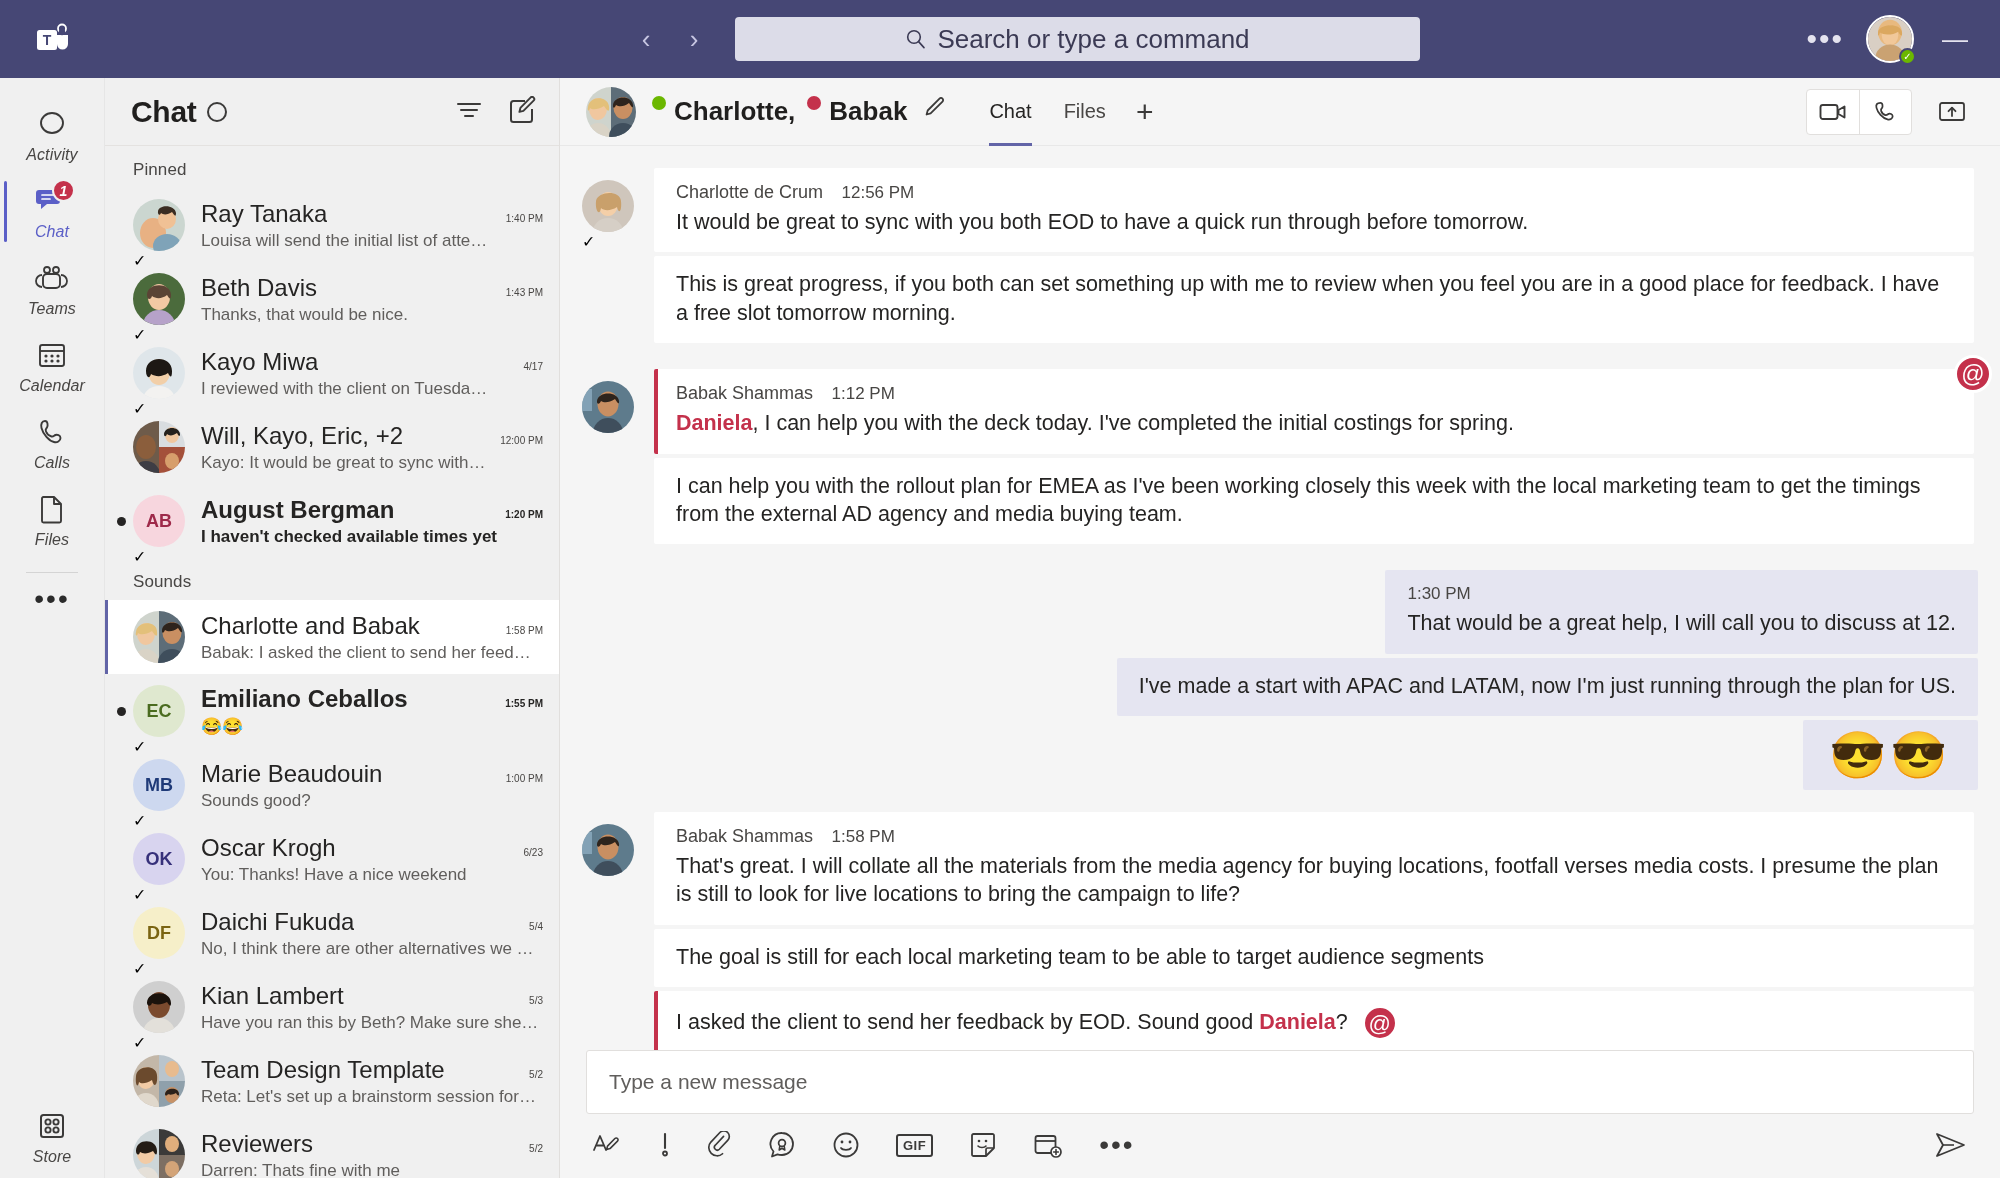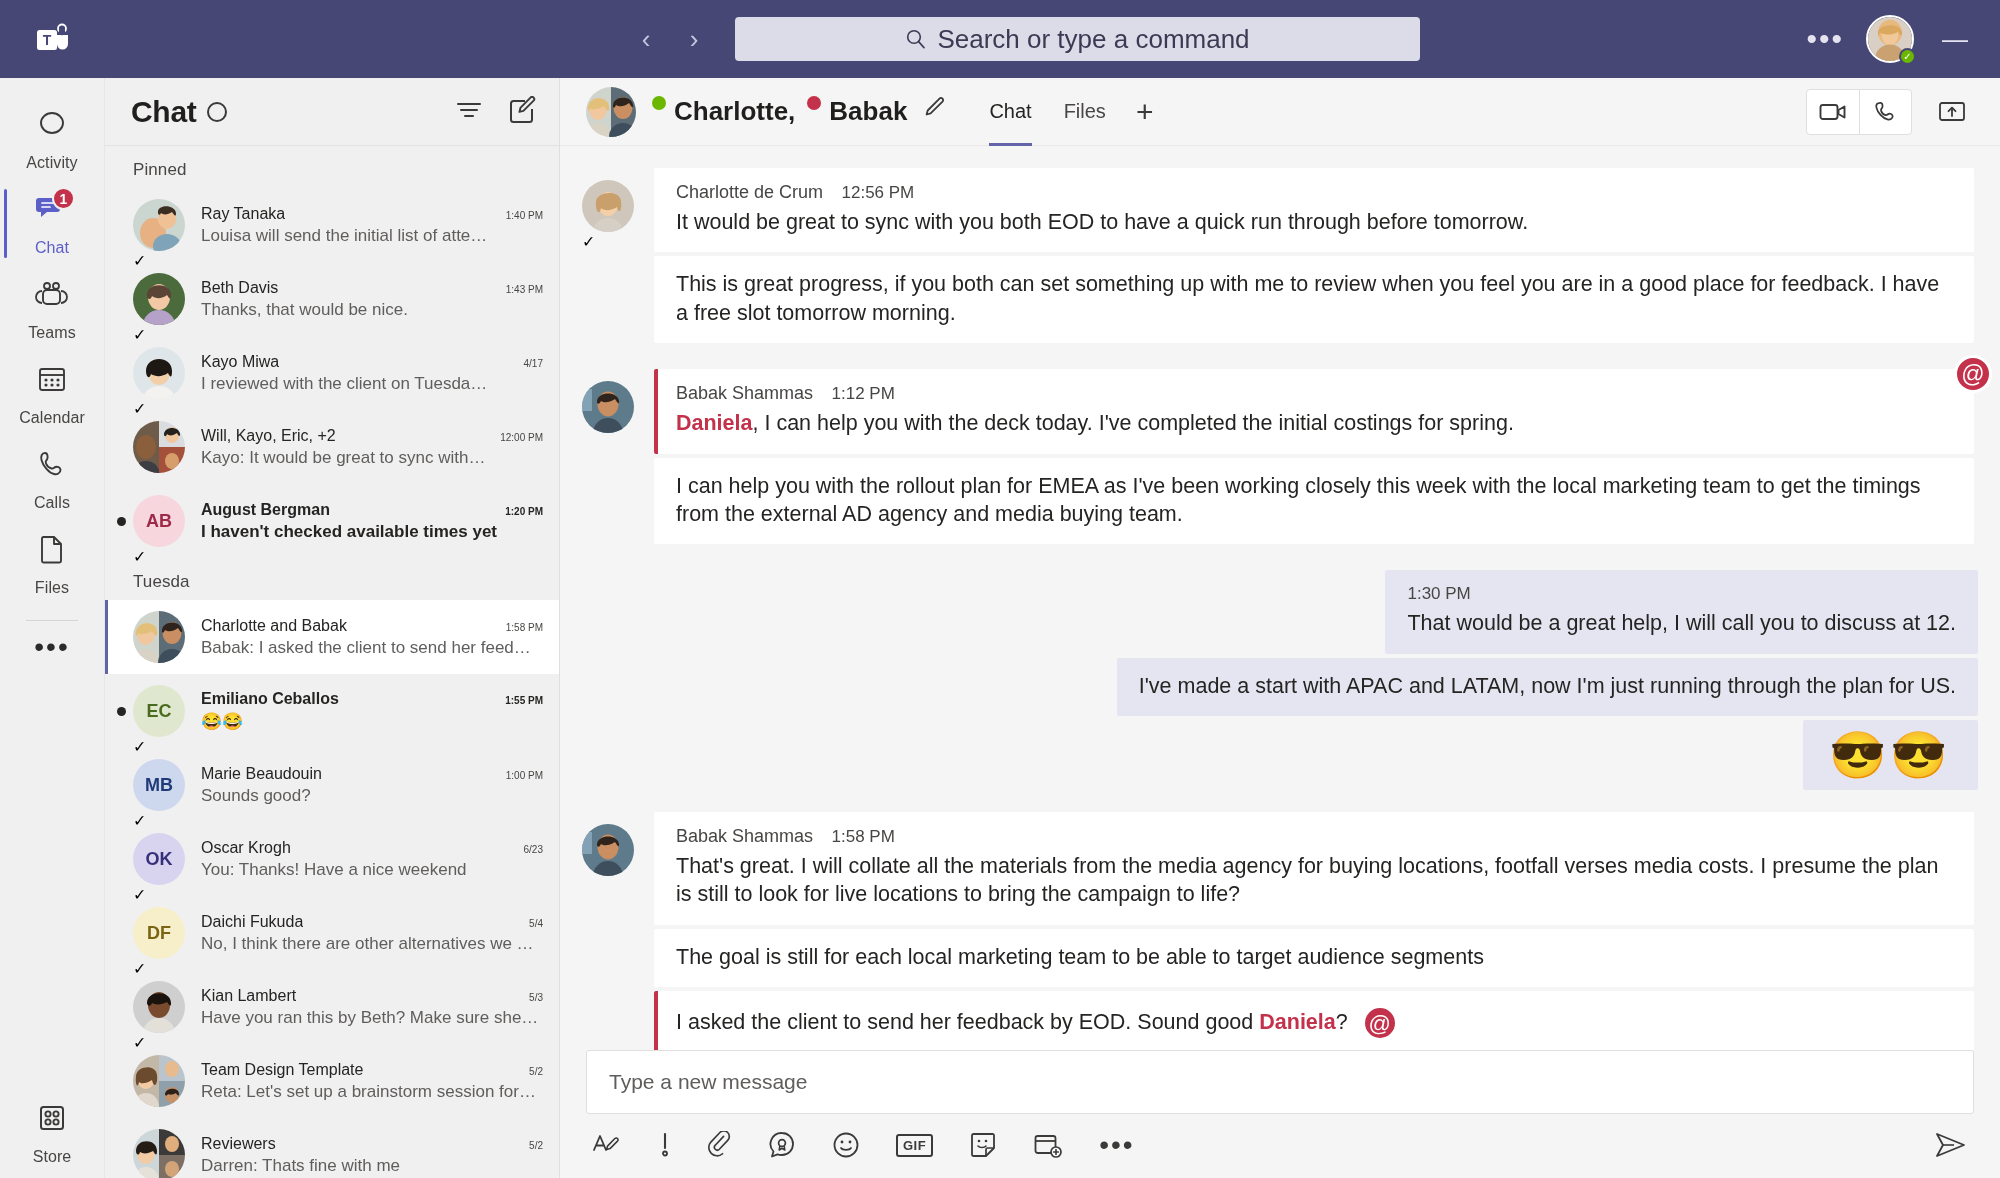--- a/index.html
+++ b/index.html
@@ -47,21 +47,21 @@
   .body { flex: 1; display: flex; min-height: 0; }
 
   
   .rail {
     width: 105px; background: #f0f0f0; flex: 0 0 105px;
     display: flex; flex-direction: column; align-items: center;
     padding-top: 18px; position: relative; border-right: 1px solid #e6e6e6;
   }
   .rail-item {
     width: 105px; padding: 11px 0 9px; display: flex; flex-direction: column;
-    align-items: center; gap: 13px; cursor: pointer; position: relative;
+    align-items: center; gap: 5px; cursor: pointer; position: relative; font-style: italic;
   }
   .rail-item .lbl { font-size: 16px; color: #484644; letter-spacing: .1px; }
   .rail-item.active .lbl { color: #5b5fc7; }
   .rail-item.active::before {
     content: ""; position: absolute; left: 4px; top: 8px; bottom: 8px;
     width: 3px; background: #5b5fc7; border-radius: 2px;
   }
   .rail-icon { width: 38px; height: 34px; display: flex; align-items: center; justify-content: center; position: relative; }
   .badge {
     position: absolute; top: -5px; right: -4px; min-width: 23px; height: 23px;
@@ -105,21 +105,21 @@
     position: absolute; left: 12px; top: 50%; margin-top: -4px;
   }
   .ca-wrap { position: relative; width: 52px; height: 52px; margin-left: 28px; flex: 0 0 52px; }
   .ca {
     width: 52px; height: 52px; border-radius: 50%; overflow: hidden;
     display: flex; align-items: center; justify-content: center;
     font-size: 18px; font-weight: bold; position: relative;
   }
   .chat-meta { flex: 1; min-width: 0; padding-left: 16px; }
   .chat-top { display: flex; align-items: baseline; }
-  .chat-name { font-size: 16px; color: #252423; white-space: nowrap; overflow: hidden; text-overflow: ellipsis; }
+  .chat-name { font-size: 24px; color: #252423; white-space: nowrap; overflow: hidden; text-overflow: ellipsis; }
   .chat-row.unread .chat-name { font-weight: bold; }
   .chat-time { margin-left: auto; font-size: 10px; color: #484644; padding-left: 10px; white-space: nowrap; }
   .chat-row.unread .chat-time { font-weight: bold; color: #252423; }
   .chat-prev {
     font-size: 17px; color: #605e5c; white-space: nowrap; overflow: hidden;
     text-overflow: ellipsis; margin-top: 3px; max-width: 340px;
   }
   .chat-row.unread .chat-prev { color: #252423; font-weight: bold; }
 
   
@@ -453,21 +453,21 @@
               </div><span class="pres2">✓</span>
       </div>
       <div class="chat-meta">
         <div class="chat-top">
           <span class="chat-name">August Bergman</span>
           <span class="chat-time">1:20 PM</span>
         </div>
         <div class="chat-prev">I haven't checked available times yet</div>
       </div>
           </div>
-          <div class="section-label">Tuesda</div>
+          <div class="section-label">Sounds</div>
           <div class="chat-row selected">
             <div class="ca-wrap">
         <div class="ca" style="">
                 <svg class="ph" viewBox="0 0 52 52" preserveAspectRatio="xMidYMid slice">
                   <rect width="26" height="52" fill="#cfd4cd"></rect>
                   <ellipse cx="13" cy="23" rx="9" ry="11" fill="#f0c79f"></ellipse>
                   <path d="M3 21c1-11 20-12 21-1 1 9-3 3-5 0-6 4-12 4-14 2-1 4-3 3-2-1z" fill="#e3c07a"></path>
                   <ellipse cx="13" cy="52" rx="13" ry="14" fill="#d9d3c6"></ellipse>
                   <rect x="26" width="26" height="52" fill="#5d6d78"></rect>
                   <ellipse cx="39" cy="22" rx="9.5" ry="11" fill="#c98f62"></ellipse>

